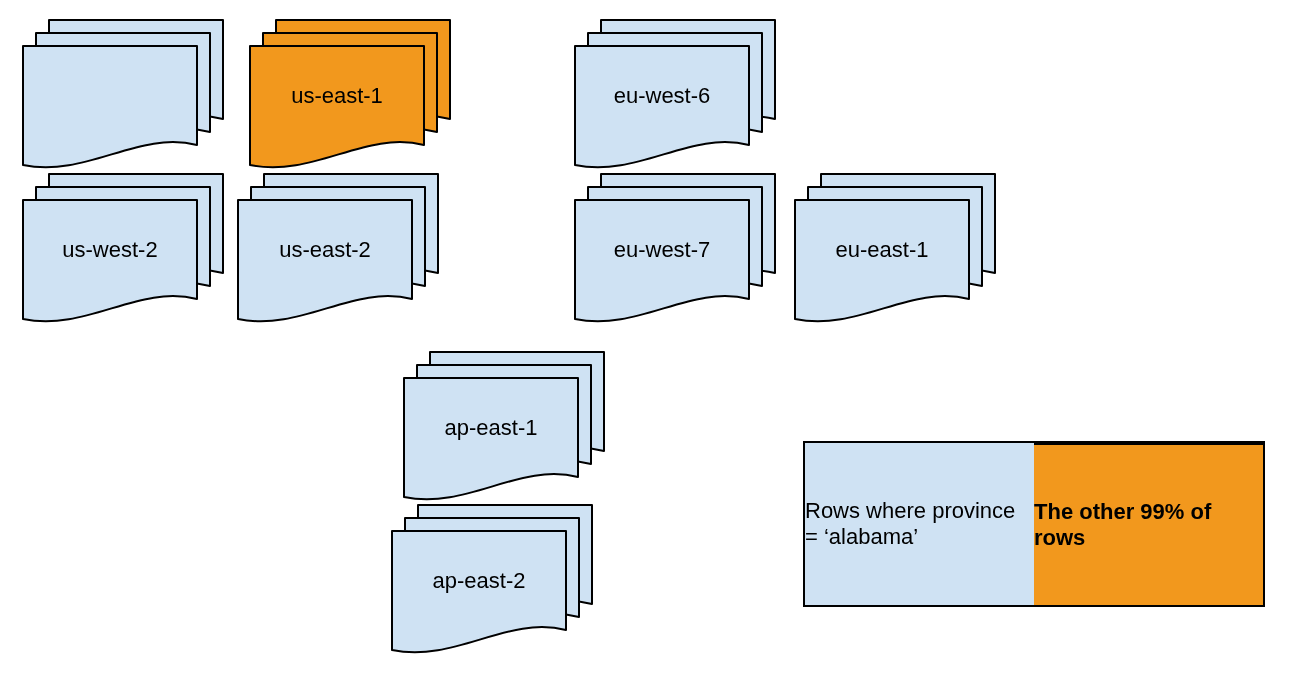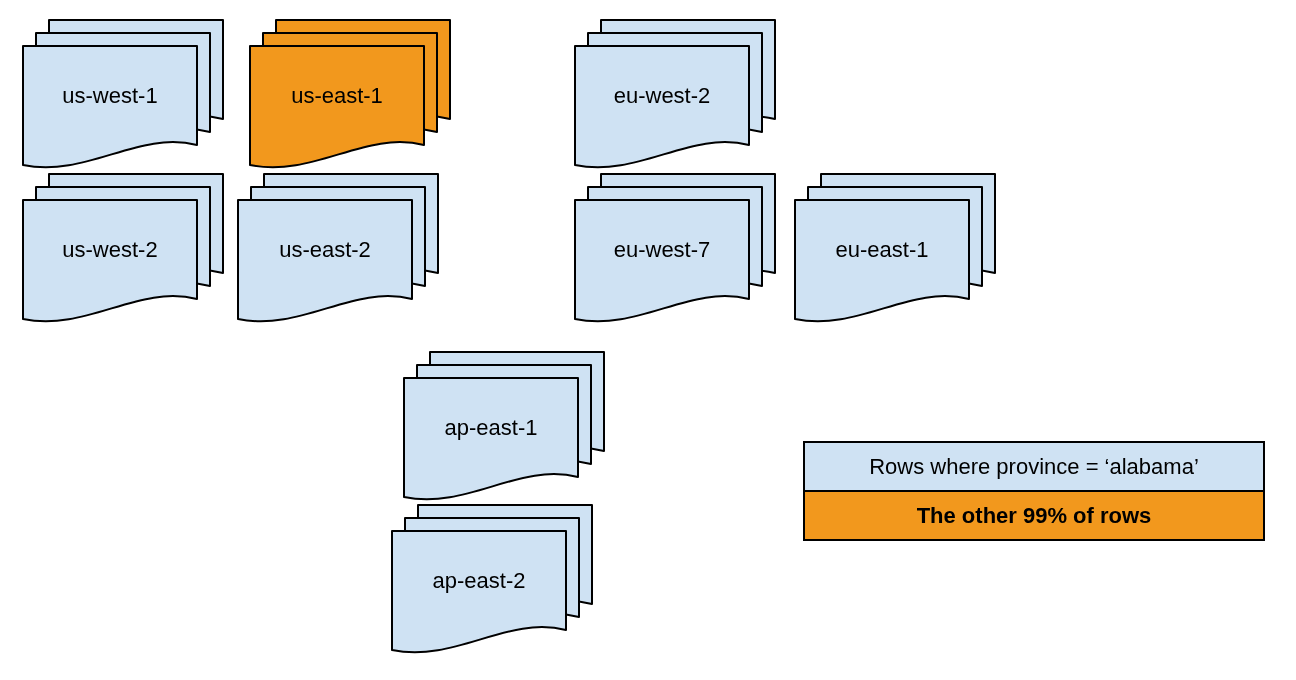--- a/index.html
+++ b/index.html
@@ -52,25 +52,25 @@
     font-size: 22px;
     color: var(--c-text, #000);
     pointer-events: none;
   }
   
   .legend {
     position: absolute;
     left: 803px;
     top: 441px;
     width: 462px;
-    height: 100px;
+    height: 166px;
     border: 2px solid var(--c-stroke, #000);
     box-sizing: border-box;
     display: flex;
-    flex-direction: column;
+    flex-direction: row;
   }
   .legend-row {
     flex: 1 1 0;
     display: flex;
     align-items: center;
     justify-content: center;
     font-size: 22px;
     color: var(--c-text, #000);
   }
   .legend-row + .legend-row {
@@ -96,21 +96,20 @@
   <div class="stack blue" style="left:21px; top:18px;">
     <svg class="page back">
         <use href="#doc-shape"></use>
       </svg>
     <svg class="page mid">
         <use href="#doc-shape"></use>
       </svg>
     <svg class="page front">
         <use href="#doc-shape"></use>
       </svg>
-    <div class="label">us-west-1</div>
   </div>
 
   <div class="stack orange" style="left:248px; top:18px;">
     <svg class="page back">
         <use href="#doc-shape"></use>
       </svg>
     <svg class="page mid">
         <use href="#doc-shape"></use>
       </svg>
     <svg class="page front">
@@ -122,21 +121,21 @@
   <div class="stack blue" style="left:573px; top:18px;">
     <svg class="page back">
         <use href="#doc-shape"></use>
       </svg>
     <svg class="page mid">
         <use href="#doc-shape"></use>
       </svg>
     <svg class="page front">
         <use href="#doc-shape"></use>
       </svg>
-    <div class="label">eu-west-2</div>
+    <div class="label">eu-west-6</div>
   </div>
 
 
   <div class="stack blue" style="left:21px; top:172px;text-align:center;">
     <svg class="page back">
         <use href="#doc-shape"></use>
       </svg>
     <svg class="page mid">
         <use href="#doc-shape"></use>
       </svg>

